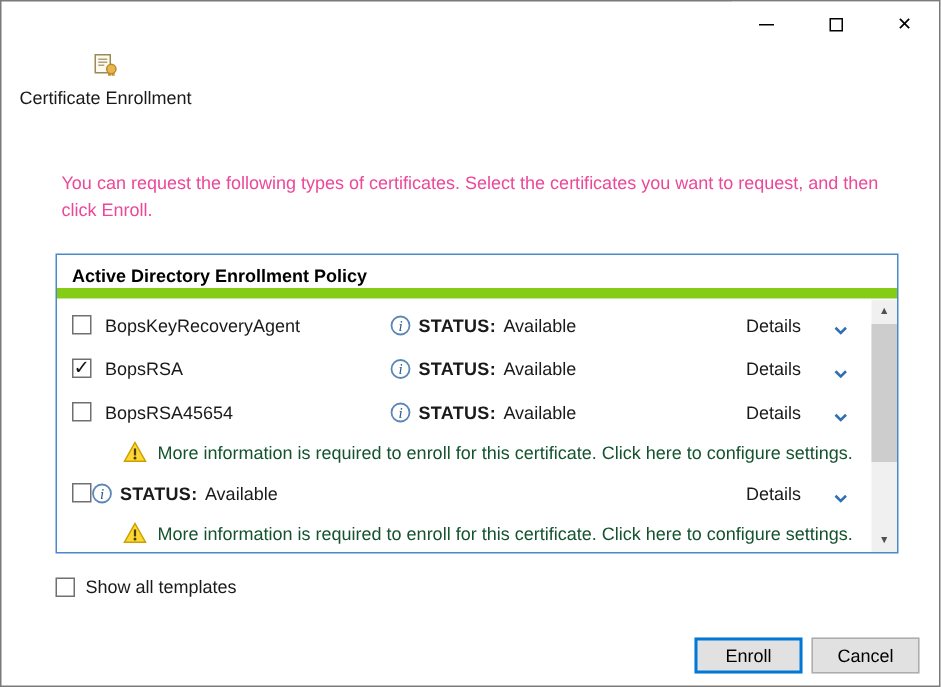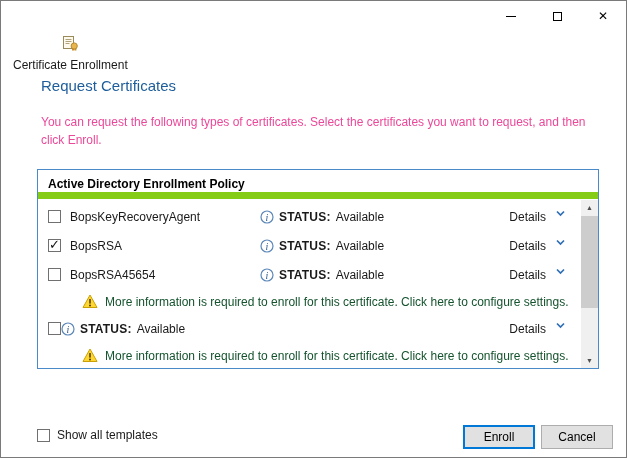--- a/index.html
+++ b/index.html
@@ -52,21 +52,21 @@
     overflow:hidden; padding-top:2px;
   }
   .template-row {
     display:flex; align-items:center; height:29px;
     padding:0 10px 0 10px; font-size:12px; color:#1a1a1a;
   }
   .template-name { width:190px; margin-left:9px; white-space:nowrap; overflow:hidden; }
   .status-group { display:flex; align-items:center; gap:5px; }
   .status-label { font-weight:bold; letter-spacing:0.2px; }
   .row-spacer { flex:1; }
-  .details-toggle { display:flex; align-items:flex-start; gap:10px; color:#1a1a1a; cursor:default; margin-right:6px; }
+  .details-toggle { display:flex; align-items:flex-end; gap:22px; color:#1a1a1a; cursor:default; margin-right:6px; }
   .warning-row {
     display:flex; align-items:center; height:25px; padding-left:44px;
     font-size:12px; color:#14532d; gap:7px; white-space:nowrap;
   }
   
   .checkbox {
     width:13px; height:13px; flex:none; position:relative;
     border:1px solid #707070; background:#fff; display:inline-block;
   }
   .checkbox.checked::after {
@@ -79,21 +79,21 @@
     position:absolute; top:30px; right:0; bottom:0; width:17px;
     background:#f0f0f0;
   }
   .sb-btn { position:absolute; left:0; width:17px; height:15px; display:grid; place-items:center; font-size:7px; color:#505050; }
   .sb-up { top:0; }
   .sb-down { bottom:0; }
   .sb-thumb { position:absolute; left:0; top:16px; width:17px; height:92px; background:#cdcdcd; }
   
   .show-all {
     position:absolute; left:36px; top:383px;
-    display:flex; align-items:center; gap:7px; font-size:12px; color:#1a1a1a;margin-top:44px;
+    display:flex; align-items:center; gap:7px; font-size:12px; color:#1a1a1a;
   }
   .btn {
     position:absolute; top:424px; width:72px; height:24px;
     font-size:12px; font-family:"Liberation Sans", sans-serif;
     background:#e1e1e1; border:1px solid #adadad; color:#000;
     padding:0; cursor:default;
   }
   .btn-enroll { left:462px; border:1px solid #0078d7; box-shadow:inset 0 0 0 1px #0078d7; }
   .btn-cancel { left:540px; }
   .icon { display:inline-flex; flex:none; }
@@ -123,21 +123,20 @@
         <line x1="3.5" y1="6.5" x2="9.5" y2="6.5" stroke="#b0a27a" stroke-width="1"></line>
         <line x1="3.5" y1="8.5" x2="7.5" y2="8.5" stroke="#b0a27a" stroke-width="1"></line>
         <rect x="10" y="12" width="2" height="3.5" fill="#c8902c"></rect>
         <rect x="12.4" y="12" width="2" height="3.5" fill="#c8902c"></rect>
         <circle cx="12.2" cy="11" r="3.1" fill="#e8b64c" stroke="#b98a2e" stroke-width="1"></circle>
       </svg>
     </span>
     <span>Certificate Enrollment</span>
   </div>
 
-  <h1 class="page-heading">Request Certificates</h1>
 
   <p class="page-desc">You can request the following types of certificates. Select the certificates you want to request, and then click Enroll.</p>
 
   <div class="listbox">
     <div class="listbox-header">Active Directory Enrollment Policy</div>
 
     <div class="list-content">
 
       <div class="template-row">
         <span class="checkbox"></span>

